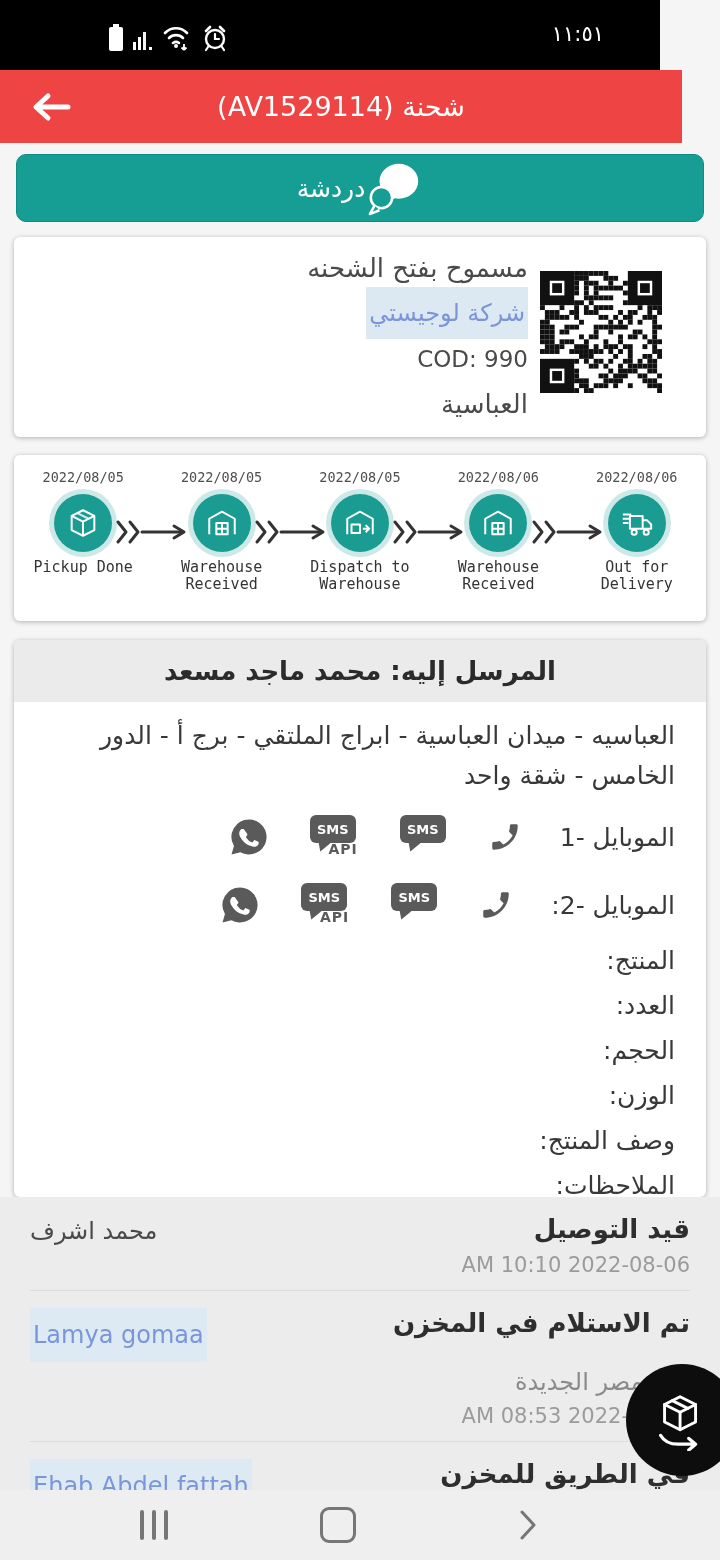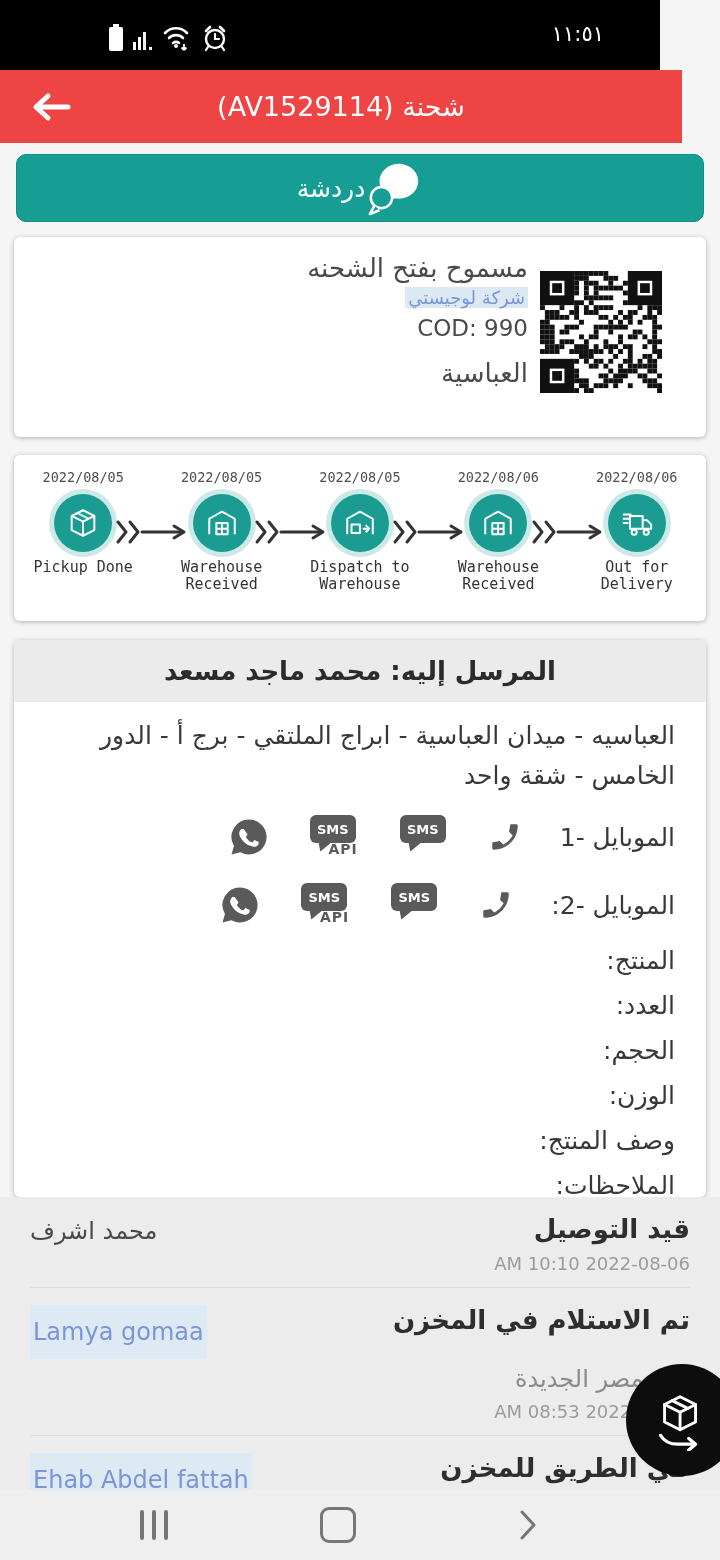--- a/index.html
+++ b/index.html
@@ -19,21 +19,21 @@
             border-radius:10px;display:flex;align-items:center;justify-content:center;cursor:pointer;box-sizing:border-box;}
   .chat-label{color:#fff;font-size:25px;}
   
   .card{position:absolute;left:14px;width:692px;background:#fff;border-radius:6px;
         box-shadow:0 1px 5px rgba(0,0,0,.28);box-sizing:border-box;}
   
   .card-ship{top:237px;height:200px;}
   .qr{position:absolute;right:44px;top:34px;width:122px;height:122px;}
   .ship-text{position:absolute;top:16px;right:178px;left:24px;direction:rtl;text-align:right;}
   .ship-line1{font-size:26px;color:#4a4a4a;}
-  .ship-company{display:inline-block;font-size:18px;color:#7a95d8;background:#dce8f2;padding:0 3px;margin-top:4px;cursor:pointer;}
+  .ship-company{display:inline-block;font-size:24px;color:#7a95d8;background:#dce8f2;padding:12px 3px;margin-top:4px;cursor:pointer;}
   .ship-cod{font-size:23px;color:#4a4a4a;margin-top:7px;}
   .ship-area{font-size:26px;color:#4a4a4a;margin-top:17px;}
   
   .card-timeline{top:455px;height:166px;}
   .tl-row{display:flex;width:100%;}
   .tl-step{width:20%;text-align:center;position:relative;}
   .tl-date{margin-top:14px;font-size:13.5px;color:#4f4f4f;font-family:"DejaVu Sans Mono",monospace;}
   .tl-circle{width:58px;height:58px;margin:9px auto 7px;border-radius:50%;background:#1a9c92;
              box-shadow:0 0 0 5px rgba(26,156,146,.22);display:flex;align-items:center;justify-content:center;}
   .tl-label{font-size:15px;line-height:17px;color:#333;font-family:"DejaVu Sans Mono",monospace;}
@@ -59,21 +59,21 @@
   
   .history{position:absolute;top:1197px;left:0;right:0;bottom:70px;background:#ececec;direction:rtl;
            padding:0 30px;box-sizing:border-box;}
   .h-row{padding:17px 0 13px;border-bottom:1px solid #dcdcdc;}
   .h-row:last-child{border-bottom:none;}
   .h-top{display:flex;justify-content:space-between;align-items:flex-start;}
   .h-title{font-size:26px;font-weight:bold;color:#2e2e2e;}
   .h-agent{font-size:24px;color:#4a4a4a;padding-top:3px;}
   .h-agent.link{color:#7a95d8;background:#dde9f3;padding:13px 3px;cursor:pointer;}
   .h-branch{font-size:24px;color:#8a8a8a;margin-top:6px;}
-  .h-time{font-size:18px;color:#9b9b9b;margin-top:8px;}
+  .h-time{font-size:21px;color:#9b9b9b;margin-top:8px;}
   
   .fab{position:absolute;top:1364px;right:-18px;width:112px;height:112px;border-radius:50%;background:#0d0d0d;
        display:flex;align-items:center;justify-content:center;cursor:pointer;z-index:5;}
   
   .navbar{position:absolute;bottom:0;left:0;right:0;height:70px;background:#efefef;}
   .nav-btn{position:absolute;top:0;height:70px;display:flex;align-items:center;justify-content:center;cursor:pointer;width:60px;}
   .nav-recents{left:124px;}
   .nav-home{left:308px;}
   .nav-back{left:498px;}
   .recents-bars{display:flex;gap:8px;}

